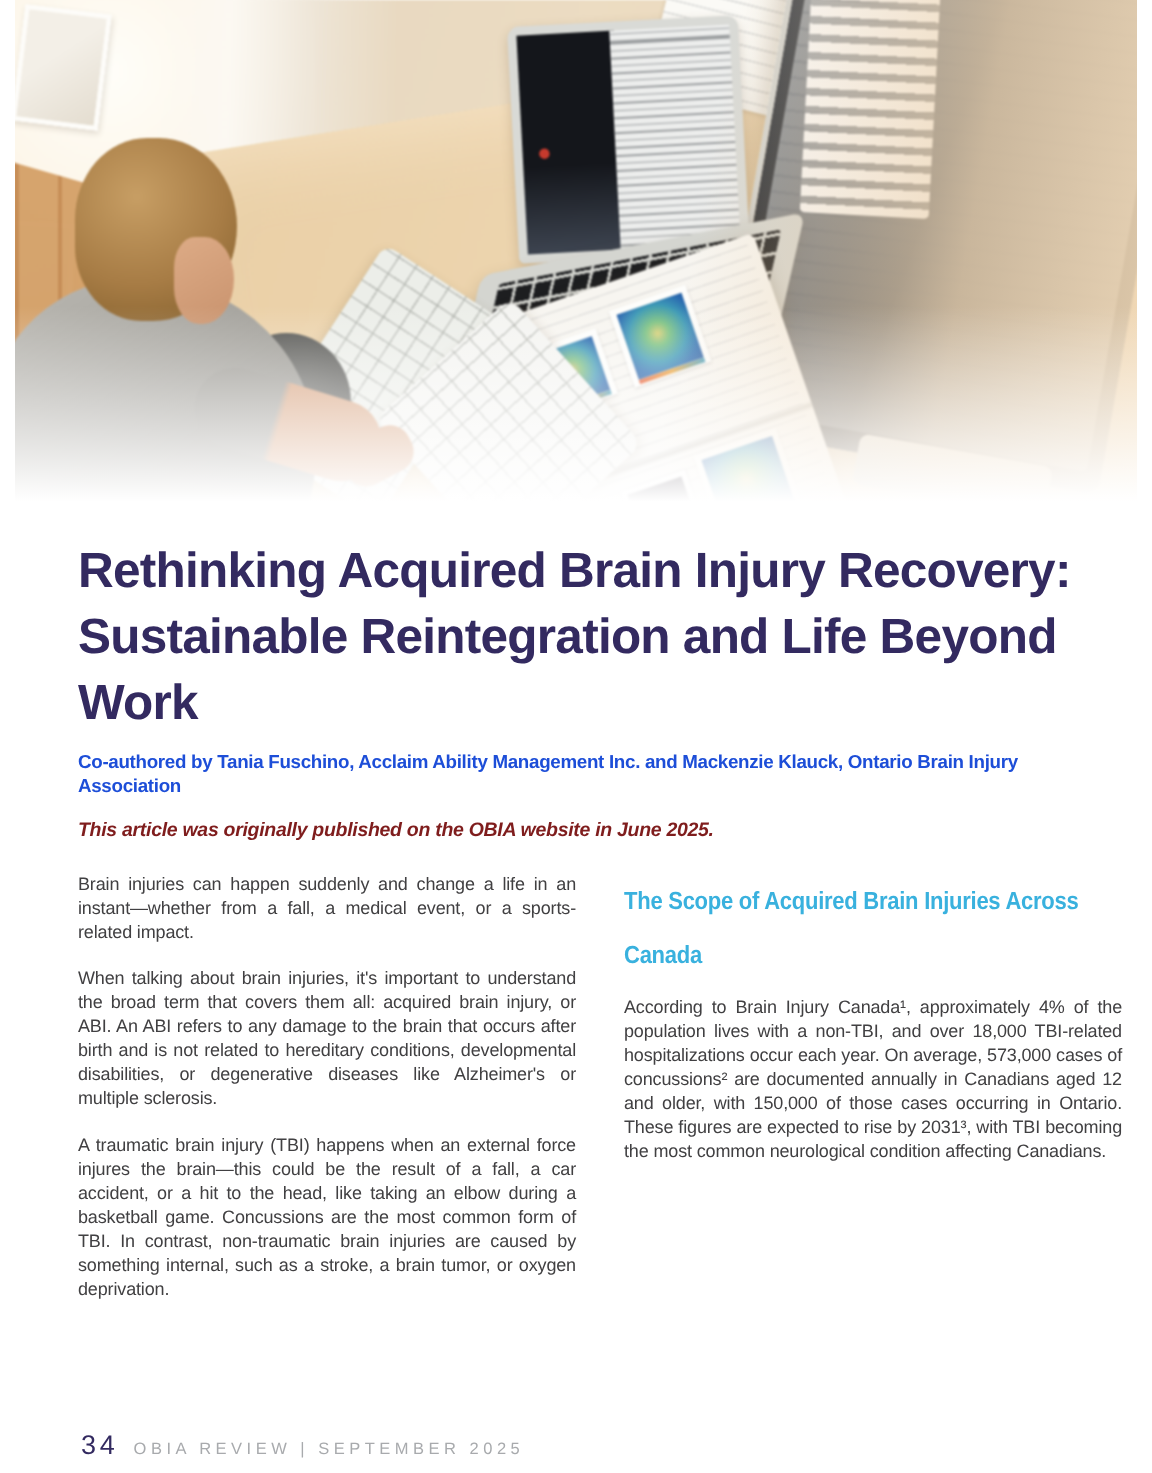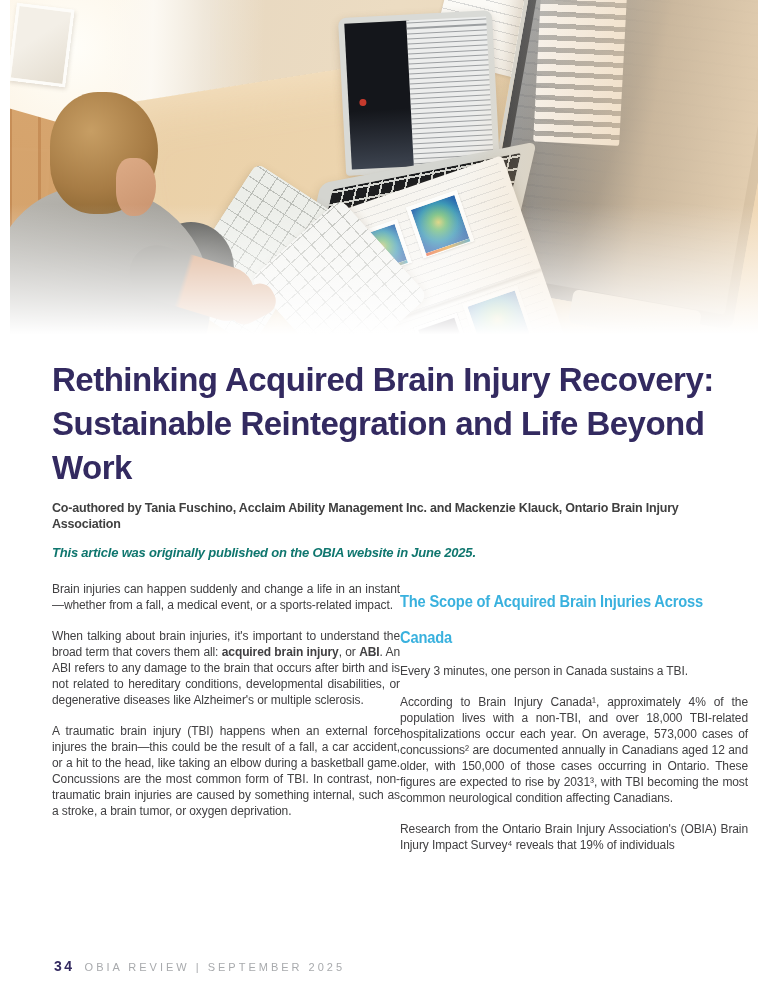--- a/index.html
+++ b/index.html
@@ -113,32 +113,32 @@
   .warm-right { position:absolute; inset:0;
     background:linear-gradient(100deg, rgba(0,0,0,0) 58%, rgba(238,211,174,.75) 80%, rgba(242,219,186,.95) 100%); }
   .fade-vignette { position:absolute; inset:0;
     background:radial-gradient(135% 115% at 45% 38%, rgba(255,255,255,0) 55%, rgba(255,251,244,.55) 85%, rgba(255,253,249,.85) 100%); }
   .fade-bottom { position:absolute; inset:0;
     background:linear-gradient(to bottom, rgba(255,255,255,0) 58%, rgba(255,255,255,.55) 78%, #ffffff 95%); }
 
   
   .content { position:absolute; left:0; top:352px; width:768px; padding:6px 30px 0 42px; }
   .article-title { color:#332a60; font-size:33px; line-height:44px; font-weight:700; letter-spacing:-0.5px; }
-  .byline { margin-top:10px; color:#404040; font-size:12.5px; line-height:16px; font-weight:700; letter-spacing:-0.2px; }
-  .pubnote { margin-top:13px; color:#0f766e; font-size:13px; font-weight:700; font-style:italic; letter-spacing:-0.2px; }
-
-  .columns { margin-top:21px; display:grid; grid-template-columns:1fr 1fr; column-gap:0; }
+  .byline { margin-top:10px; color:#1d4ed8; font-size:12.5px; line-height:16px; font-weight:700; letter-spacing:-0.2px; }
+  .pubnote { margin-top:13px; color:#7f1d1d; font-size:13px; font-weight:700; font-style:italic; letter-spacing:-0.2px; }
+
+  .columns { margin-top:21px; display:grid; grid-template-columns:1fr 1fr; column-gap:32px; }
   .col p { color:#414042; font-size:12px; line-height:16px; text-align:justify; margin-bottom:15px; letter-spacing:-0.1px; }
-  .col p b { font-weight:700; }
+  .col p b { font-weight:400; }
   .section-heading { color:#39b1de; font-size:16.5px; font-weight:700; line-height:36px;
     width:112%; transform:scaleX(.89); transform-origin:left top; margin:2px 0 8px 0; letter-spacing:-0.2px; }
 
   
   .footer { position:absolute; left:44px; bottom:8px; display:flex; align-items:baseline; }
-  .page-number { color:#332a60; font-size:14px; font-weight:700; letter-spacing:2.5px; }
+  .page-number { color:#332a60; font-size:18px; font-weight:400; letter-spacing:2.5px; }
   .footer-text { margin-left:10px; color:#a8aaad; font-size:11px; font-weight:400; letter-spacing:3px; }
 </style>
 </head>
 <body>
 
 <div class="page">
 
   <div class="hero">
     <div class="hero-scene">
       <div class="window-light"></div>
@@ -209,23 +209,21 @@
     <p class="pubnote">This article was originally published on the OBIA website in June 2025.</p>
 
     <div class="columns">
       <div class="col">
         <p><span>Brain injuries can happen suddenly and change a life in an instant—whether from a fall, a medical event, or a sports-related impact.</span></p>
         <p><span>When talking about brain injuries, it's important to understand the broad term that covers them all: </span><b>acquired brain injury</b><span>, or </span><b>ABI</b><span>. An ABI refers to any damage to the brain that occurs after birth and is not related to hereditary conditions, developmental disabilities, or degenerative diseases like Alzheimer's or multiple sclerosis.</span></p>
         <p><span>A traumatic brain injury (TBI) happens when an external force injures the brain—this could be the result of a fall, a car accident, or a hit to the head, like taking an elbow during a basketball game. Concussions are the most common form of TBI. In contrast, non-traumatic brain injuries are caused by something internal, such as a stroke, a brain tumor, or oxygen deprivation.</span></p>
       </div>
       <div class="col">
         <h2 class="section-heading">The Scope of Acquired Brain Injuries Across Canada</h2>
-        <p><span>Every 3 minutes, one person in Canada sustains a TBI.</span></p>
         <p><span>According to Brain Injury Canada¹, approximately 4% of the population lives with a non-TBI, and over 18,000 TBI-related hospitalizations occur each year. On average, 573,000 cases of concussions² are documented annually in Canadians aged 12 and older, with 150,000 of those cases occurring in Ontario. These figures are expected to rise by 2031³, with TBI becoming the most common neurological condition affecting Canadians.</span></p>
-        <p><span>Research from the Ontario Brain Injury Association's (OBIA) Brain Injury Impact Survey⁴ reveals that 19% of individuals</span></p>
       </div>
     </div>
   </div>
 
   <div class="footer">
     <span class="page-number">34</span>
     <span class="footer-text">OBIA REVIEW | SEPTEMBER 2025</span>
   </div>
 
 </div>

